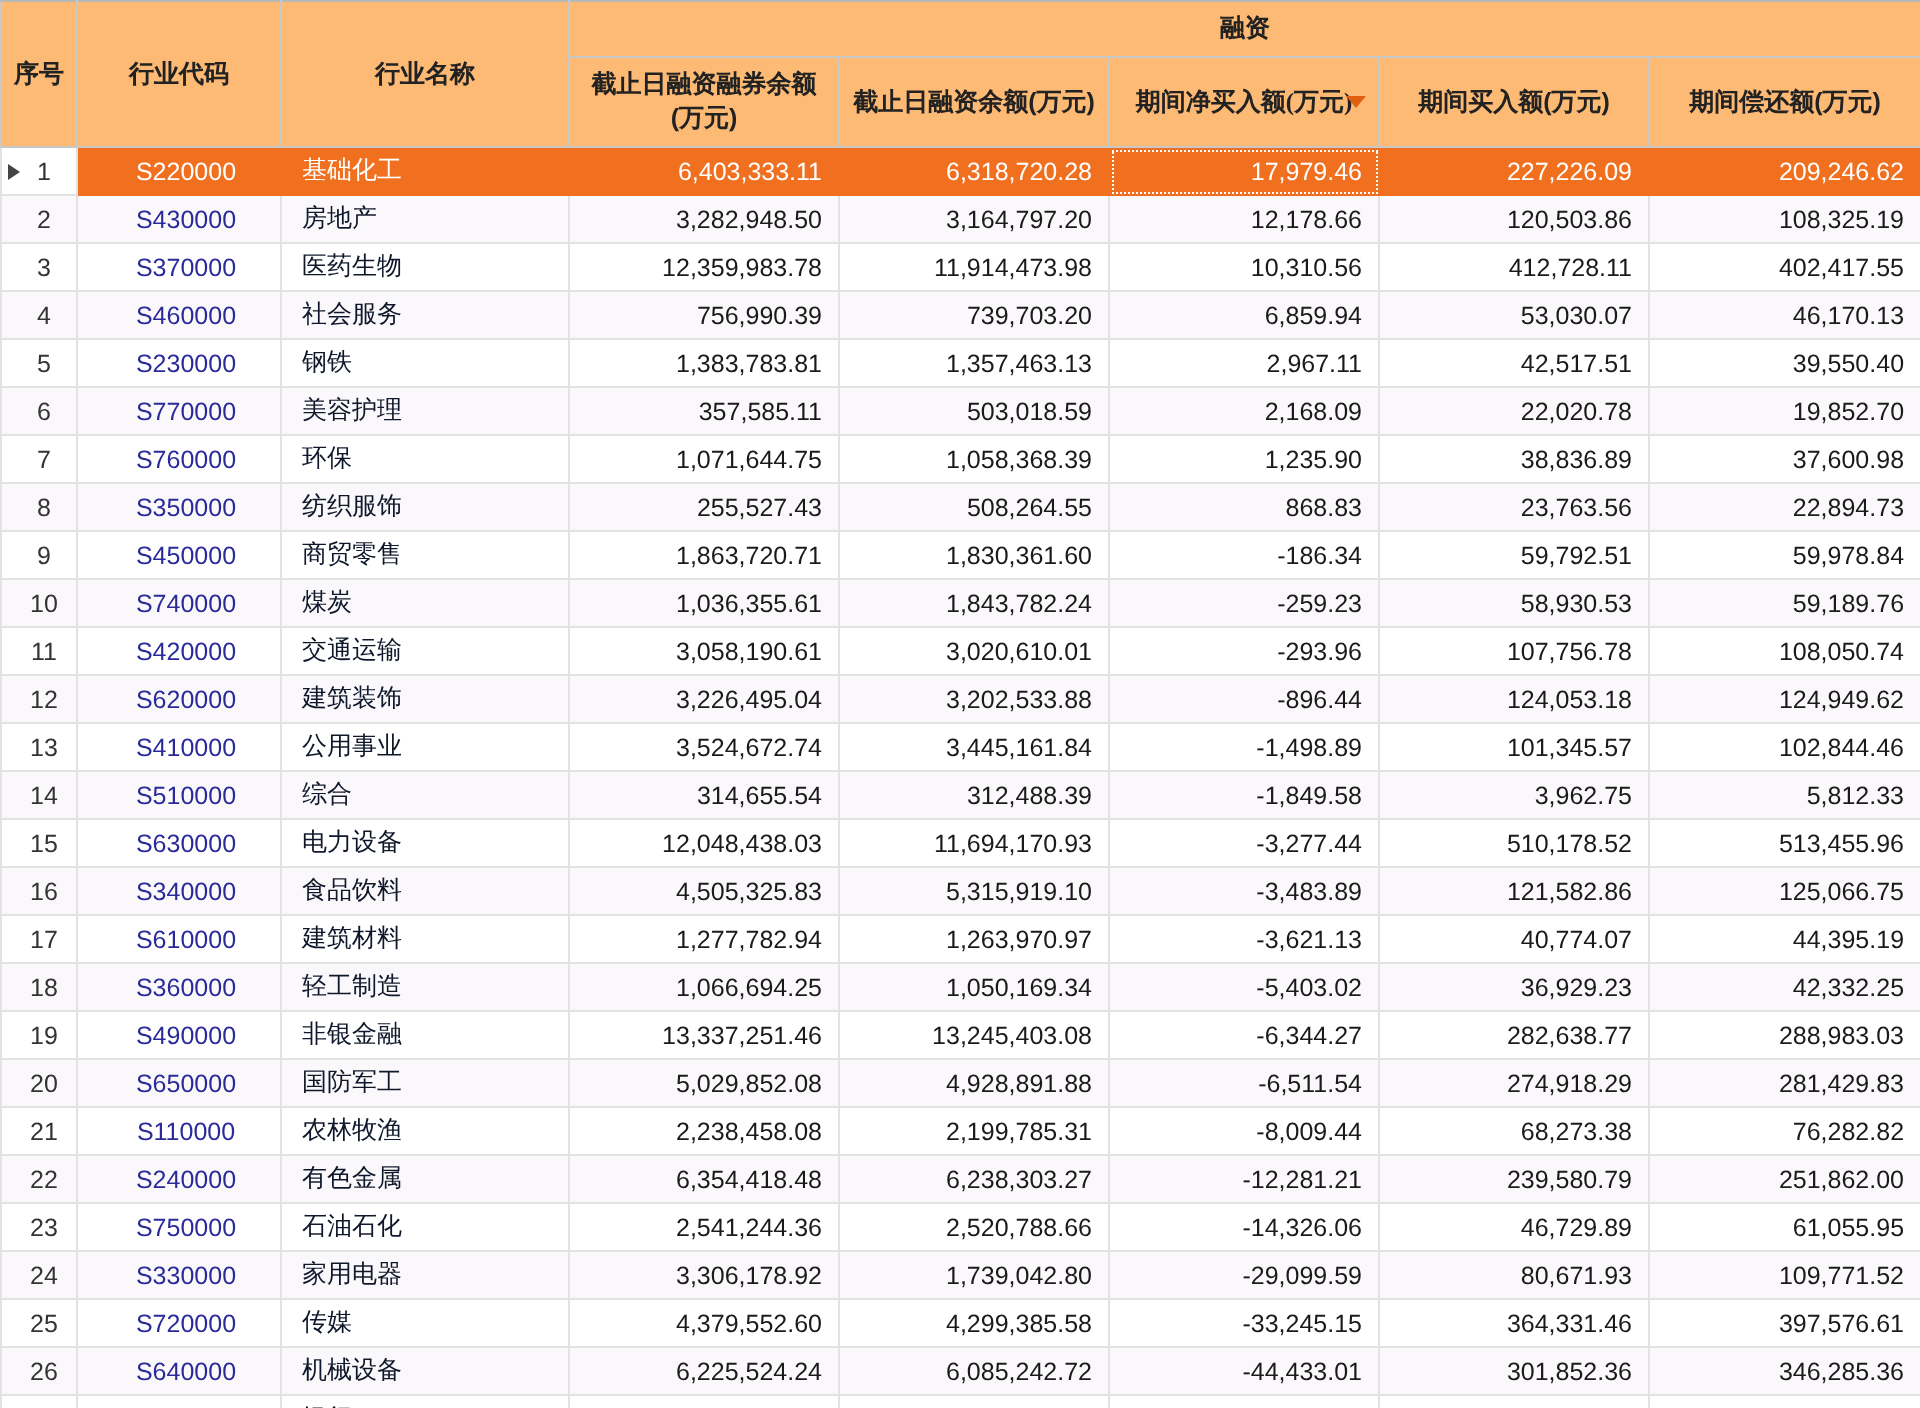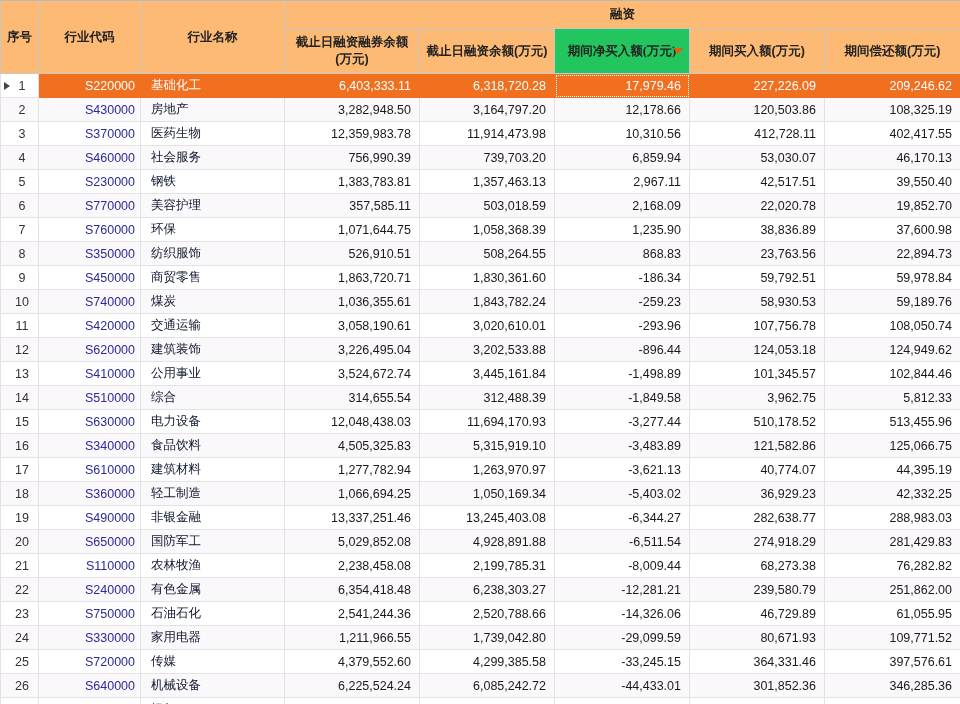--- a/index.html
+++ b/index.html
@@ -43,21 +43,21 @@
     width: 38px;
   }
   thead th.group-head {
     font-weight: bold;
   }
   thead th.sub-head {
     font-weight: bold;
     position: relative;
   }
   thead th.sorted {
-    background: #22c55e;
+    background: #fdba74;
     font-family: Liberation Serif, serif;
   }
   .sort-arrow {
     display: inline-block;
     width: 0; height: 0;
     border-left: 5px solid transparent;
     border-right: 5px solid transparent;
     border-top: 6px solid #e06010;
     position: absolute;
     right: 6px;
@@ -79,21 +79,21 @@
   tbody tr.alt { background: #fbf8fb; }
   td.seq {
     text-align: center;
     color: #333;
     background: #ffffff;
     position: relative;
     padding-left: 10px;
   }
   tr.alt td.seq { background: #fbf8fb; }
   td.code {
-    text-align: right;
+    text-align: center;
     color: #2a2a9a;
     padding-left: 12px;
   }
   td.name {
     text-align: left;
     padding-left: 10px;
     color: #0f172a;
   }
   td.num {
     text-align: right;
@@ -237,21 +237,21 @@
           <td class="num">1,071,644.75</td>
           <td class="num">1,058,368.39</td>
           <td class="num">1,235.90</td>
           <td class="num">38,836.89</td>
           <td class="num">37,600.98</td>
         </tr>
         <tr class="alt">
           <td class="seq"><span>8</span></td>
           <td class="code">S350000</td>
           <td class="name">纺织服饰</td>
-          <td class="num">526,910.51</td>
+          <td class="num">255,527.43</td>
           <td class="num">508,264.55</td>
           <td class="num">868.83</td>
           <td class="num">23,763.56</td>
           <td class="num">22,894.73</td>
         </tr>
         <tr>
           <td class="seq"><span>9</span></td>
           <td class="code">S450000</td>
           <td class="name">商贸零售</td>
           <td class="num">1,863,720.71</td>
@@ -397,21 +397,21 @@
           <td class="num">2,541,244.36</td>
           <td class="num">2,520,788.66</td>
           <td class="num">-14,326.06</td>
           <td class="num">46,729.89</td>
           <td class="num">61,055.95</td>
         </tr>
         <tr class="alt">
           <td class="seq"><span>24</span></td>
           <td class="code">S330000</td>
           <td class="name">家用电器</td>
-          <td class="num">1,211,966.55</td>
+          <td class="num">3,306,178.92</td>
           <td class="num">1,739,042.80</td>
           <td class="num">-29,099.59</td>
           <td class="num">80,671.93</td>
           <td class="num">109,771.52</td>
         </tr>
         <tr>
           <td class="seq"><span>25</span></td>
           <td class="code">S720000</td>
           <td class="name">传媒</td>
           <td class="num">4,379,552.60</td>

